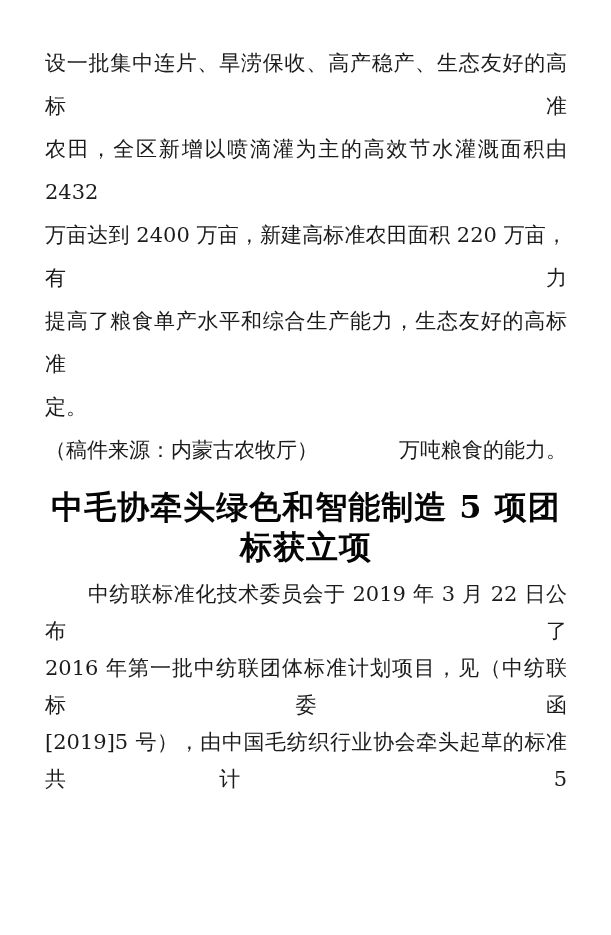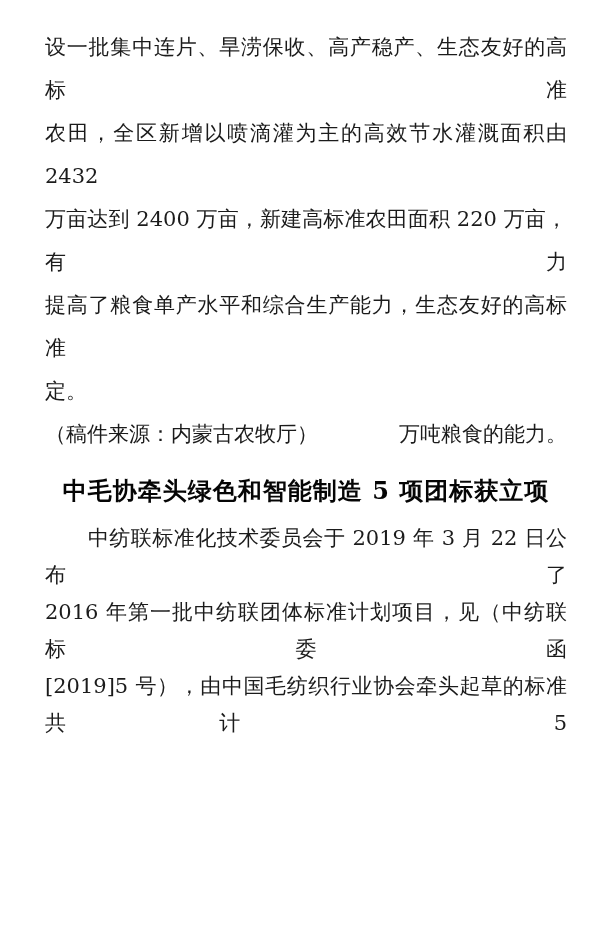--- a/index.html
+++ b/index.html
@@ -11,21 +11,21 @@
     width: 611px;
     height: 935px;
     overflow: hidden;
     font-family: "DejaVu Serif", "Liberation Serif", serif;
     color: #1b1b1b;
   }
   .page {
     box-sizing: border-box;
     width: 611px;
     height: 935px;
-    padding: 26px 44px 0 45px;
+    padding: 42px 44px 0 45px;
     position: relative;
   }
   
   .para { margin: 0; }
   .tl {
     font-size: 21px;
     line-height: 43px;
     white-space: nowrap;
   }
   .j {
@@ -35,21 +35,21 @@
   }
   .para-std .tl { line-height: 37px; }
   .split-line {
     display: flex;
     justify-content: space-between;
     font-size: 21px;
     line-height: 43px;
   }
   
   .article-title {
-    font-size: 24px;
+    font-size: 32px;
     font-weight: bold;
     text-align: center;
     letter-spacing: 1px;
     margin: 15px 0 9px 0;
     line-height: 40px;
     color: #050505;
   }
 </style>
 </head>
 <body>

